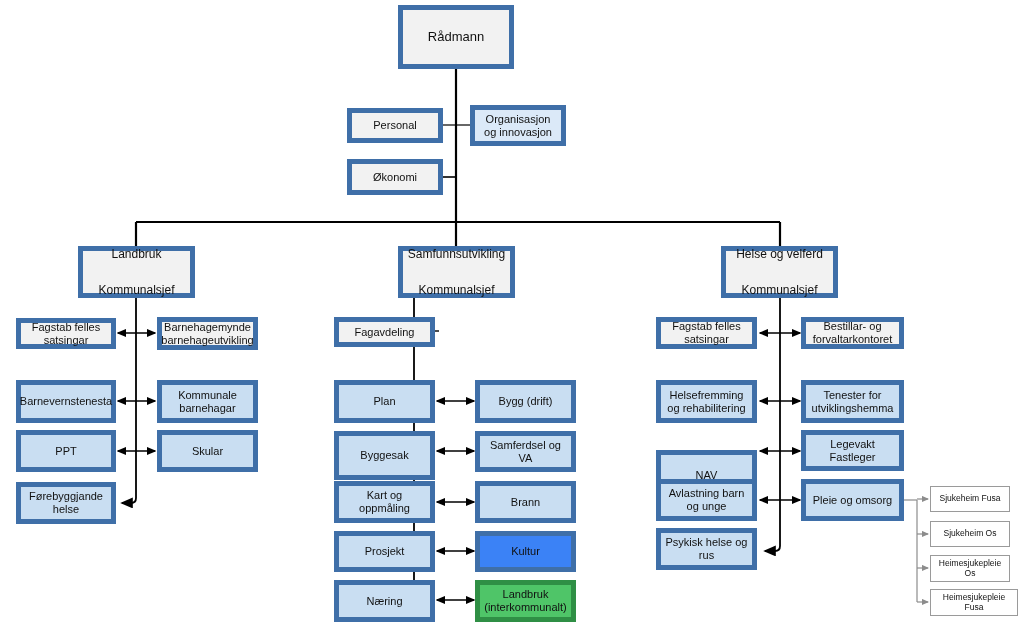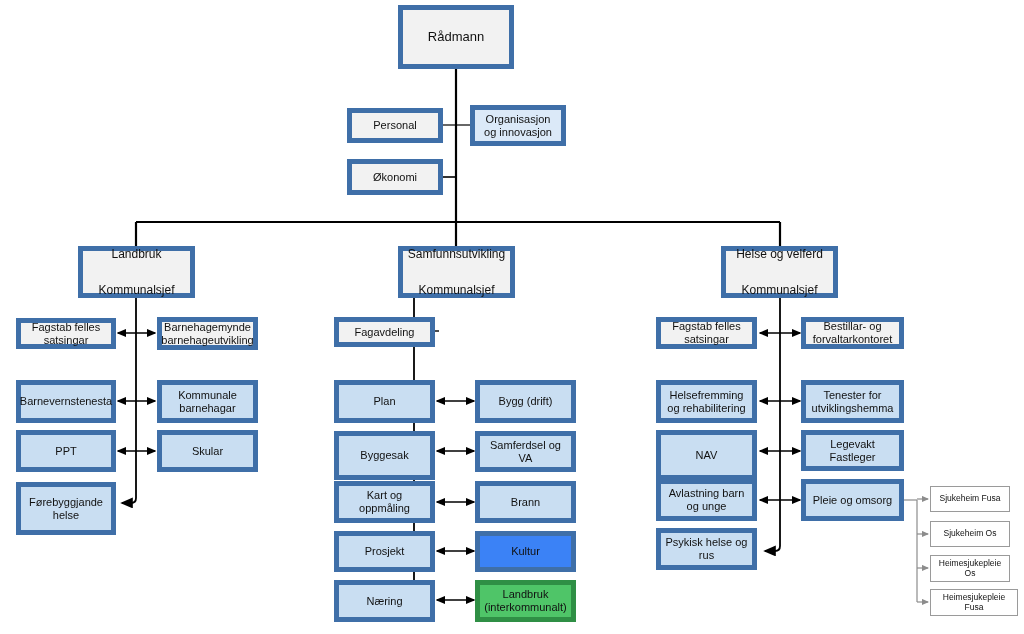--- a/index.html
+++ b/index.html
@@ -126,21 +126,21 @@
 
   <div class="node fill-gray" style="left:16px;top:318px;width:100px;height:31px;">
     <span class="ttl">Fagstab felles satsingar</span>
   </div>
   <div class="node fill-blue" style="left:16px;top:380px;width:100px;height:43px;">
     <span class="ttl">Barnevernstenesta</span>
   </div>
   <div class="node fill-blue" style="left:16px;top:430px;width:100px;height:42px;">
     <span class="ttl">PPT</span>
   </div>
-  <div class="node fill-blue" style="left:16px;top:482px;width:100px;height:53px;">
+  <div class="node fill-blue" style="left:16px;top:482px;width:100px;height:42px;">
     <span class="ttl">Førebyggjande helse</span>
   </div>
 
   <div class="node fill-gray" style="left:157px;top:317px;width:101px;height:33px;">
     <span class="ttl">Barnehagemynde barnehageutvikling</span>
   </div>
   <div class="node fill-blue" style="left:157px;top:380px;width:101px;height:43px;">
     <span class="ttl">Kommunale barnehagar</span>
   </div>
   <div class="node fill-blue" style="left:157px;top:430px;width:101px;height:42px;">
@@ -181,21 +181,21 @@
   <div class="node fill-green" style="left:475px;top:580px;width:101px;height:42px;">
     <span class="ttl">Landbruk (interkommunalt)</span>
   </div>
 
   <div class="node fill-gray" style="left:656px;top:317px;width:101px;height:32px;">
     <span class="ttl">Fagstab felles satsingar</span>
   </div>
   <div class="node fill-blue" style="left:656px;top:380px;width:101px;height:43px;">
     <span class="ttl">Helsefremming og rehabilitering</span>
   </div>
-  <div class="node fill-blue" style="left:656px;top:430px;width:101px;height:50px;">
+  <div class="node fill-blue" style="left:656px;top:450px;width:101px;height:50px;">
     <span class="ttl">NAV</span>
   </div>
   <div class="node fill-blue" style="left:656px;top:479px;width:101px;height:42px;">
     <span class="ttl">Avlastning barn og unge</span>
   </div>
   <div class="node fill-blue" style="left:656px;top:528px;width:101px;height:42px;">
     <span class="ttl">Psykisk helse og rus</span>
   </div>
 
   <div class="node fill-gray" style="left:801px;top:317px;width:103px;height:32px;">

